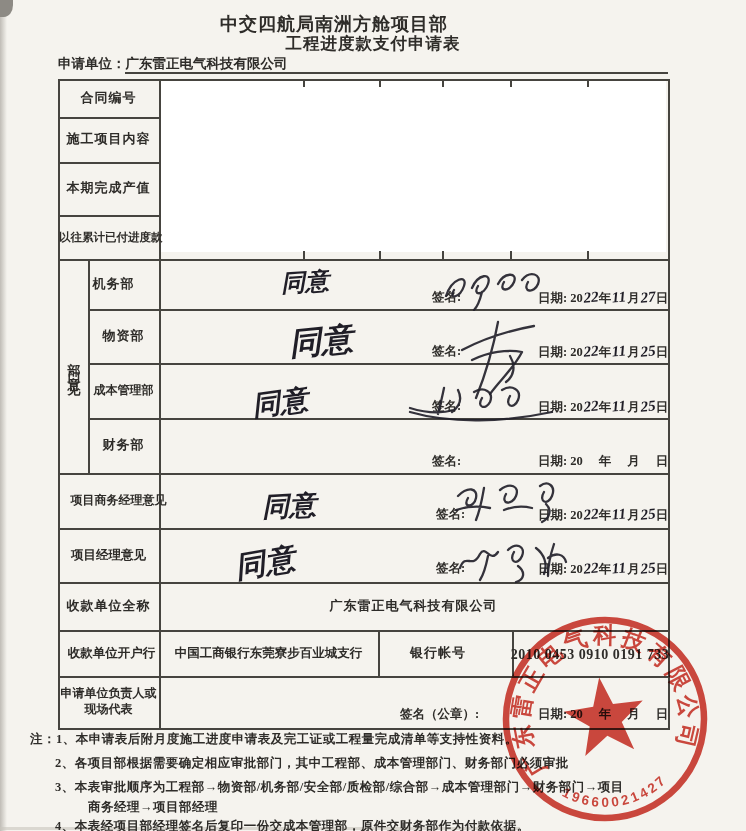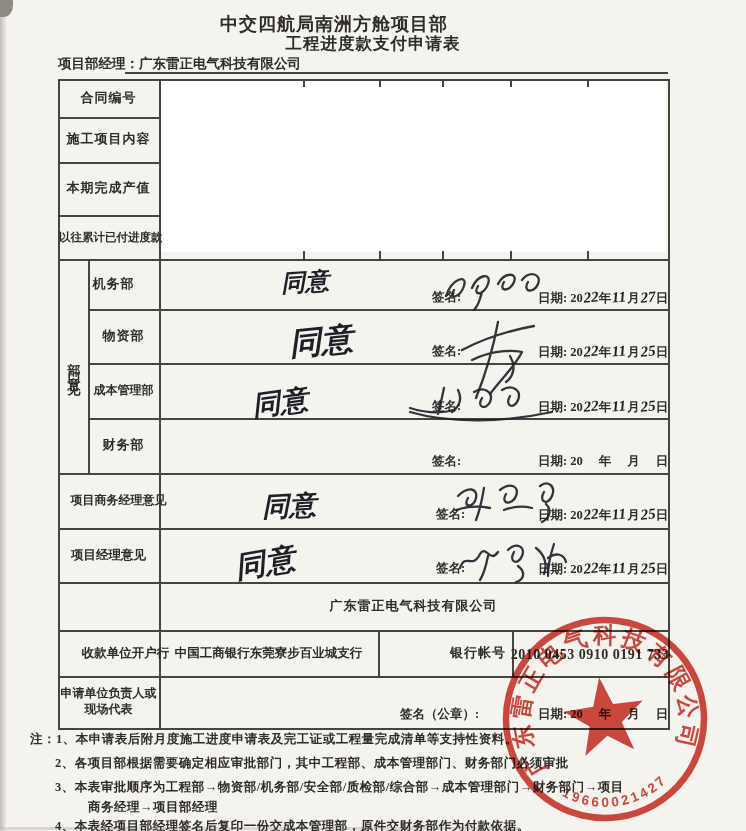--- a/index.html
+++ b/index.html
@@ -34,21 +34,21 @@
 <div class="sheet">
 
   <div class="abs" style="left:0;top:0;width:7px;height:831px;background:linear-gradient(to right,#a9a59e,rgba(169,165,158,0));opacity:.7;"></div>
   <div class="abs" style="left:0;top:0;width:13px;height:17px;background:#8d8a84;border-bottom-right-radius:70%;"></div>
   <div class="abs" style="left:0;top:827px;width:520px;height:3px;background:#c8c4bd;opacity:.6;"></div>
 
   <div class="abs" style="left:0;top:12px;width:668px;text-align:center;font-size:18px;font-weight:700;letter-spacing:1px;">中交四航局南洲方舱项目部</div>
   <div class="abs" style="left:0;top:33px;width:746px;text-align:center;font-size:16.5px;font-weight:700;letter-spacing:1px;">工程进度款支付申请表</div>
 
   <div class="abs" style="left:58px;top:55px;font-size:13.5px;font-weight:600;white-space:nowrap;">
-    <span>项目部经理：</span><span>广东雷正电气科技有限公司</span>
+    <span>申请单位：</span><span>广东雷正电气科技有限公司</span>
   </div>
   <div class="abs" style="left:612px;top:51px;font-size:13.5px;font-weight:600;margin-top:46px;">单位：元</div>
   <div class="line" style="left:125px;top:72px;width:543px;height:1.5px;"></div>
 
   <div class="line" style="left:58px;top:79px;width:612px;height:2px;"></div>
   <div class="line" style="left:58px;top:117px;width:101px;height:1.5px;"></div>
   <div class="line" style="left:58px;top:162px;width:101px;height:1.5px;"></div>
   <div class="line" style="left:58px;top:215px;width:101px;height:1.5px;"></div>
   <div class="line" style="left:58px;top:259px;width:612px;height:1.8px;"></div>
   <div class="line" style="left:88px;top:309px;width:582px;height:1.5px;"></div>
@@ -88,24 +88,25 @@
 
   <div class="cell vtext" style="left:58px;top:259px;width:30px;height:214px;">部门意见</div>
   <div class="cell" style="left:88px;top:259px;width:51px;height:50px;">机务部</div>
   <div class="cell" style="left:88px;top:309px;width:71px;height:54px;">物资部</div>
   <div class="cell" style="left:88px;top:363px;width:71px;height:55px;font-size:12px;letter-spacing:0;">成本管理部</div>
   <div class="cell" style="left:88px;top:418px;width:71px;height:55px;">财务部</div>
 
   <div class="cell" style="left:58px;top:473px;width:121px;height:55px;font-size:12px;letter-spacing:0;">项目商务经理意见</div>
   <div class="cell" style="left:58px;top:528px;width:101px;height:54px;font-size:12.5px;letter-spacing:0;">项目经理意见</div>
 
+  <div class="cell" style="left:58px;top:582px;width:101px;height:48px;">收款单位全称</div>
   <div class="val" style="left:159px;top:582px;width:509px;height:48px;">广东雷正电气科技有限公司</div>
-  <div class="cell" style="left:75px;top:630px;width:101px;height:46px;font-size:12.5px;letter-spacing:0;">收款单位开户行</div>
+  <div class="cell" style="left:61px;top:630px;width:101px;height:46px;font-size:12.5px;letter-spacing:0;">收款单位开户行</div>
   <div class="val" style="left:159px;top:630px;width:219px;height:46px;font-size:12.5px;letter-spacing:0;">中国工商银行东莞寮步百业城支行</div>
-  <div class="cell" style="left:378px;top:630px;width:120px;height:46px;padding-left:40px;">银行帐号</div>
+  <div class="cell" style="left:378px;top:630px;width:120px;height:46px;">银行帐号</div>
   <div class="val" style="left:512px;top:630px;width:156px;height:50px;font-size:14px;letter-spacing:.5px;">2010 0453 0910 0191 733</div>
 
   <div class="cell" style="left:58px;top:676px;width:101px;height:52px;font-size:12px;letter-spacing:0;">申请单位负责人或现场代表</div>
 
   <div class="signline" style="left:432px;top:289px;">签名:</div>
   <div class="dateline" style="left:538px;top:289px;">
     <span>日期: 20</span><span class="hwd">22</span><span>年</span><span class="hwd">11</span><span>月</span><span class="hwd">27</span><span>日</span>
   </div>
 
   <div class="signline" style="left:432px;top:343px;">签名:</div>

